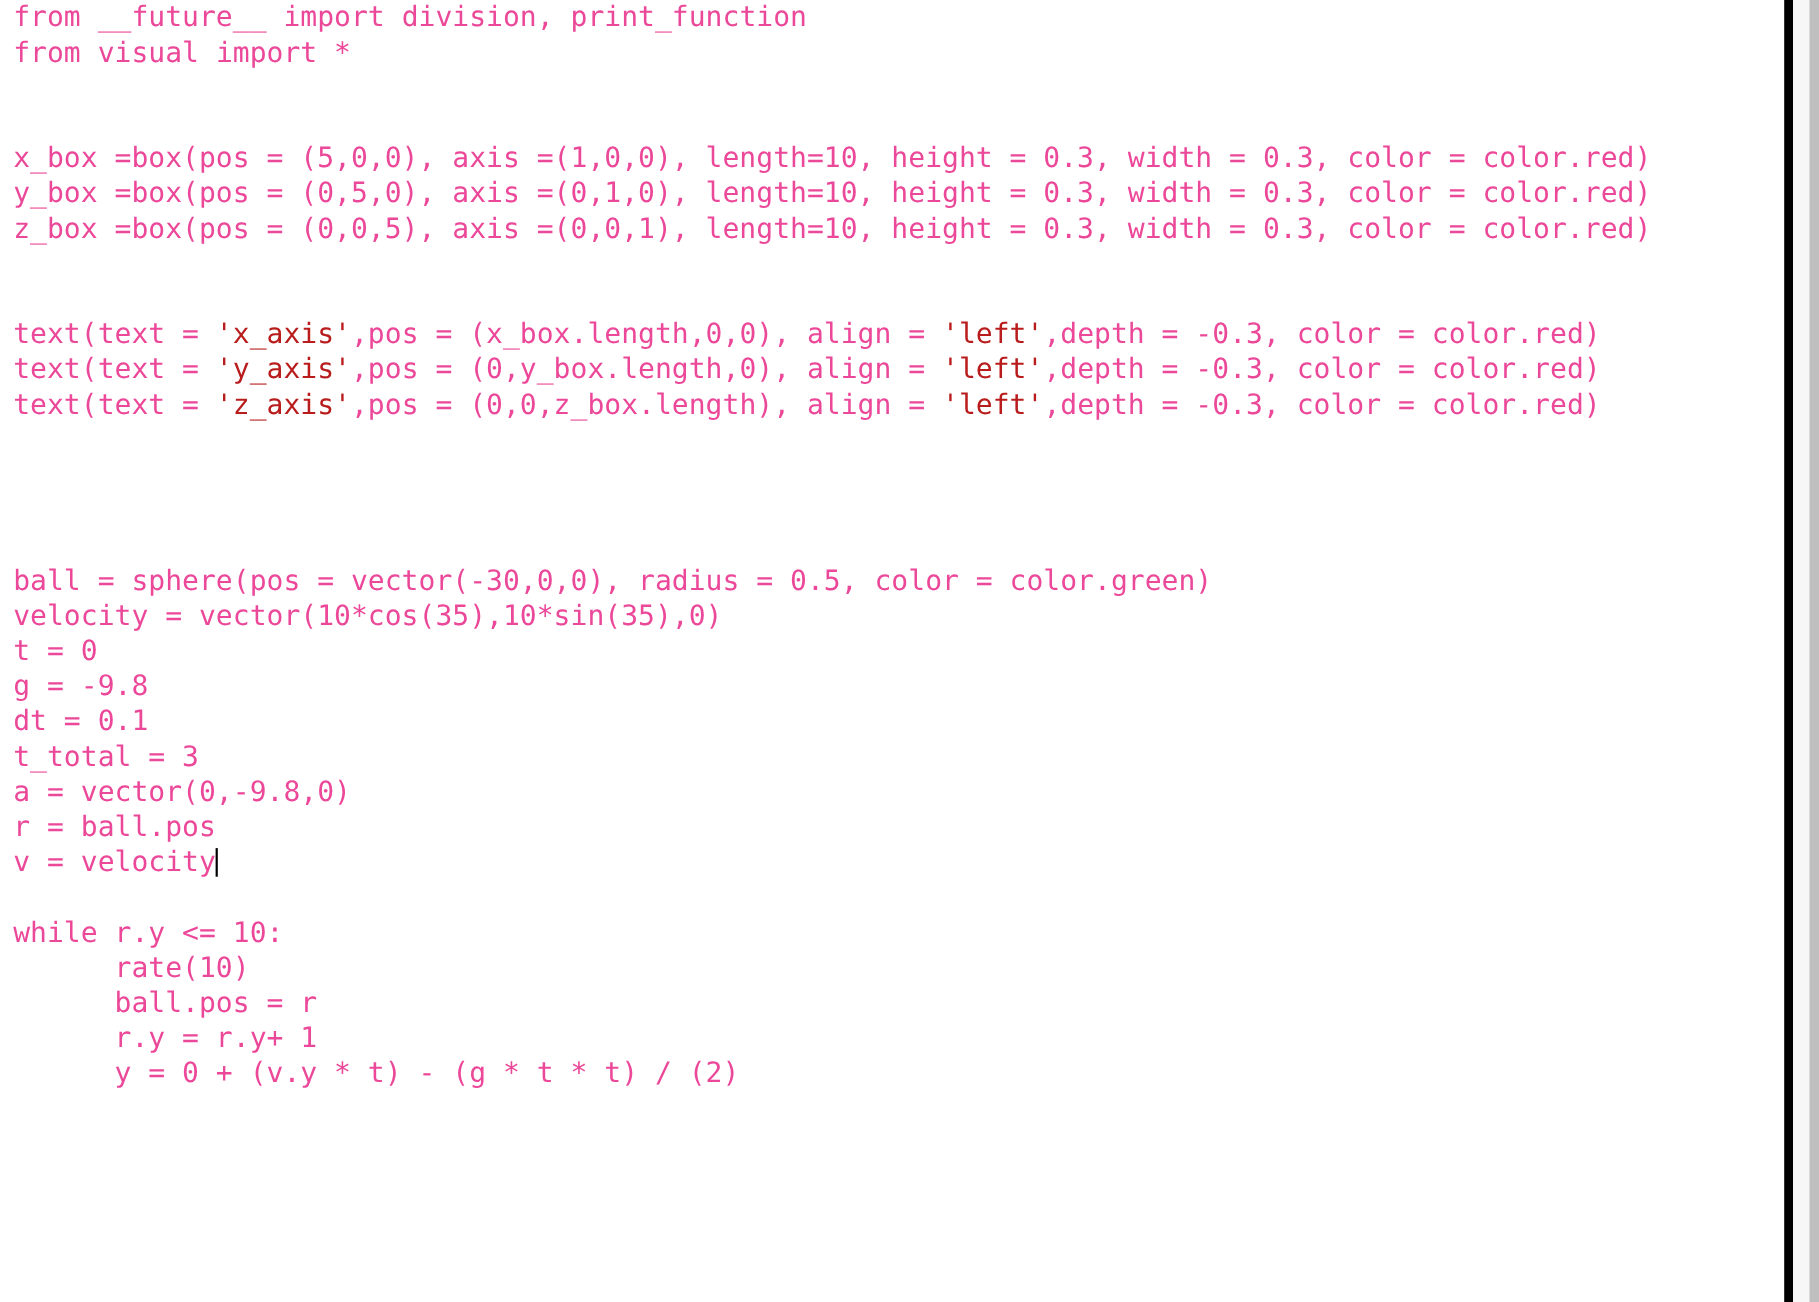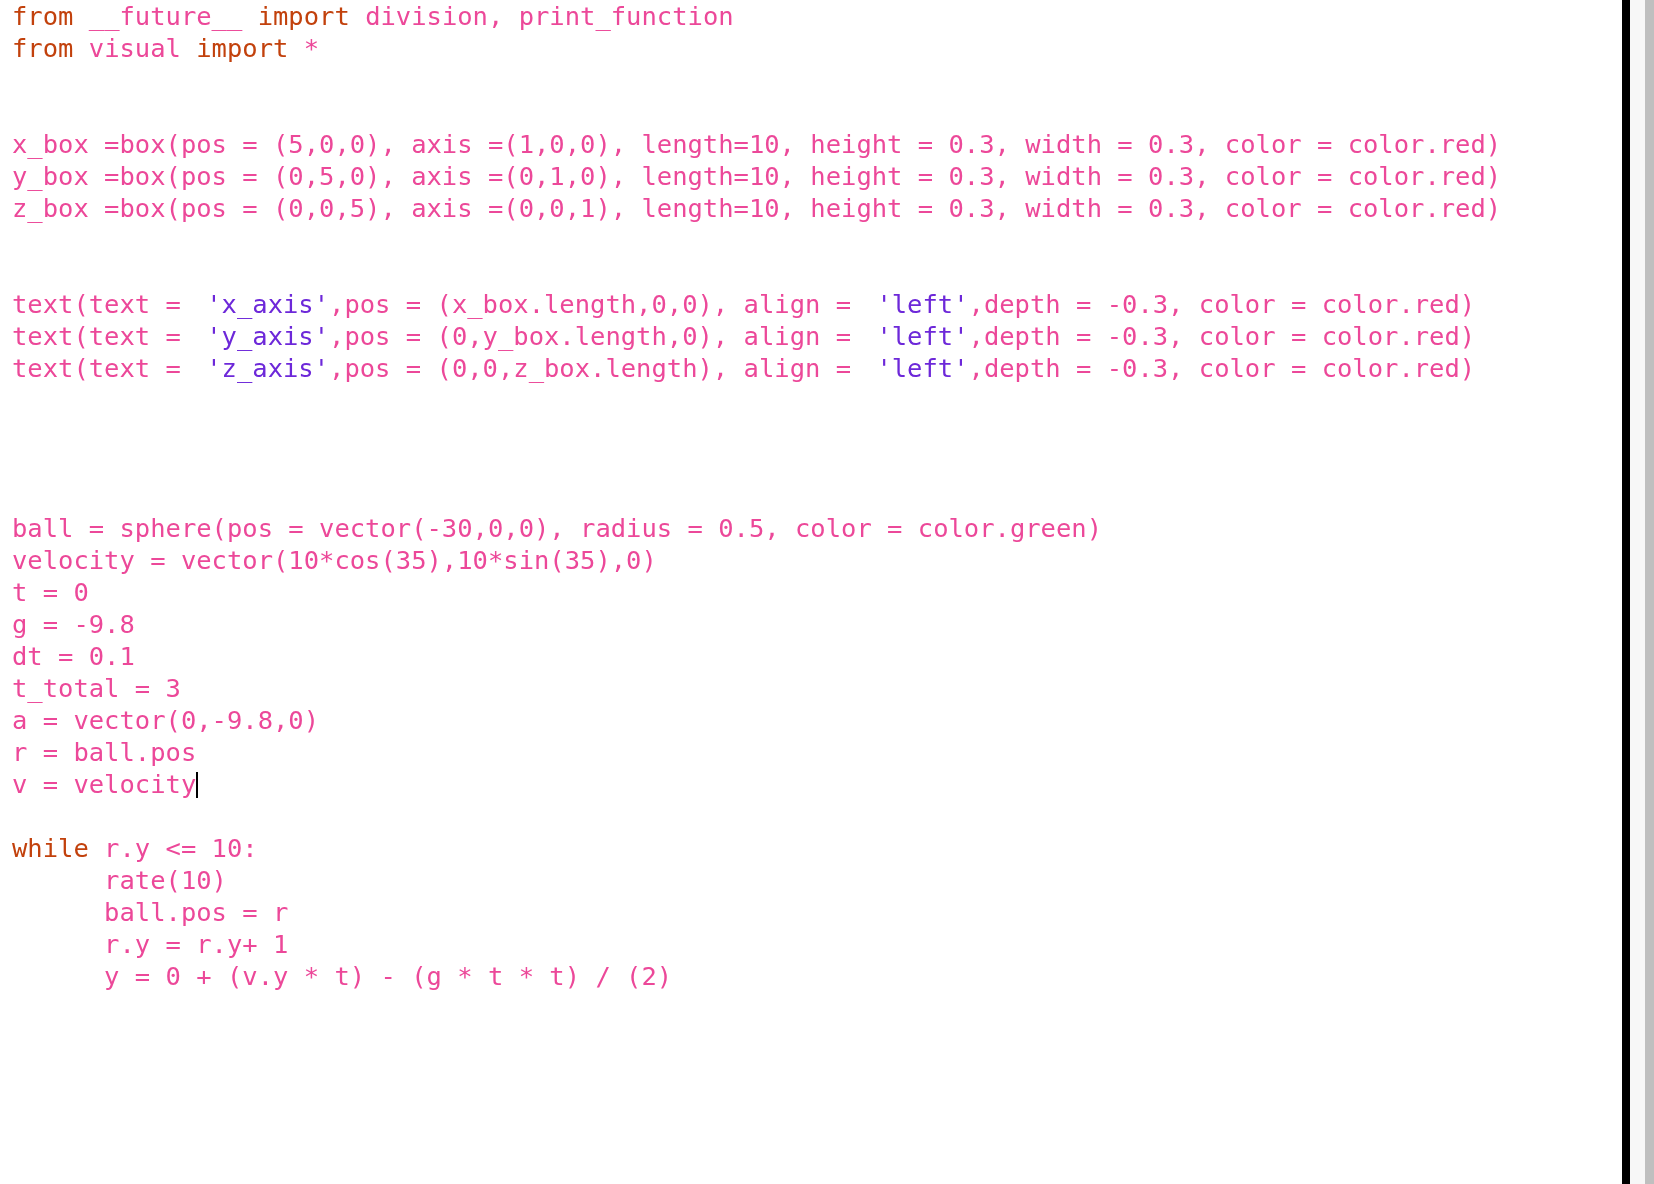--- a/index.html
+++ b/index.html
@@ -41,22 +41,22 @@
     color: #000000;
     white-space: pre;
     font-family: "DejaVu Sans Mono", "Liberation Mono", monospace;
   }
   .blank-line {
     height: 32px;
     line-height: 32px;
   }
 
   
-  .kw   { color: #c2410c; }   
-  .str  { color: #6d28d9; margin-left: 10px; }   
+  .kw   { color: #ec4899; }   
+  .str  { color: #b91c1c; }   
   .pln  { color: #ec4899; }
 
   
   .caret {
     display: inline-block;
     width: 2px;
     height: 26px;
     background: #000000;
     vertical-align: -5px;
     margin-left: 0px;

